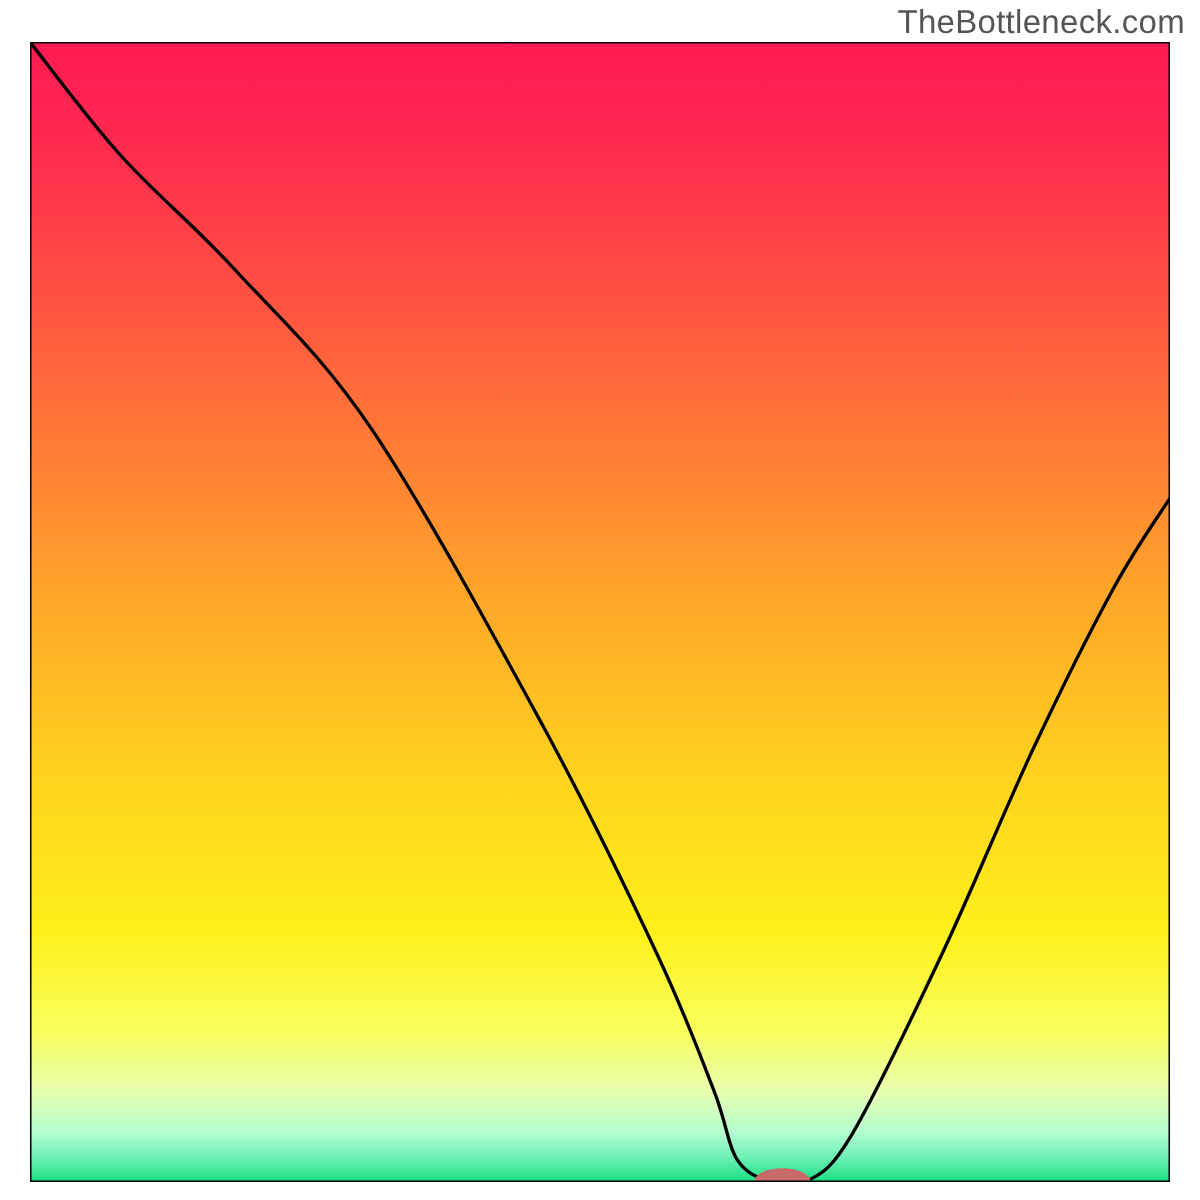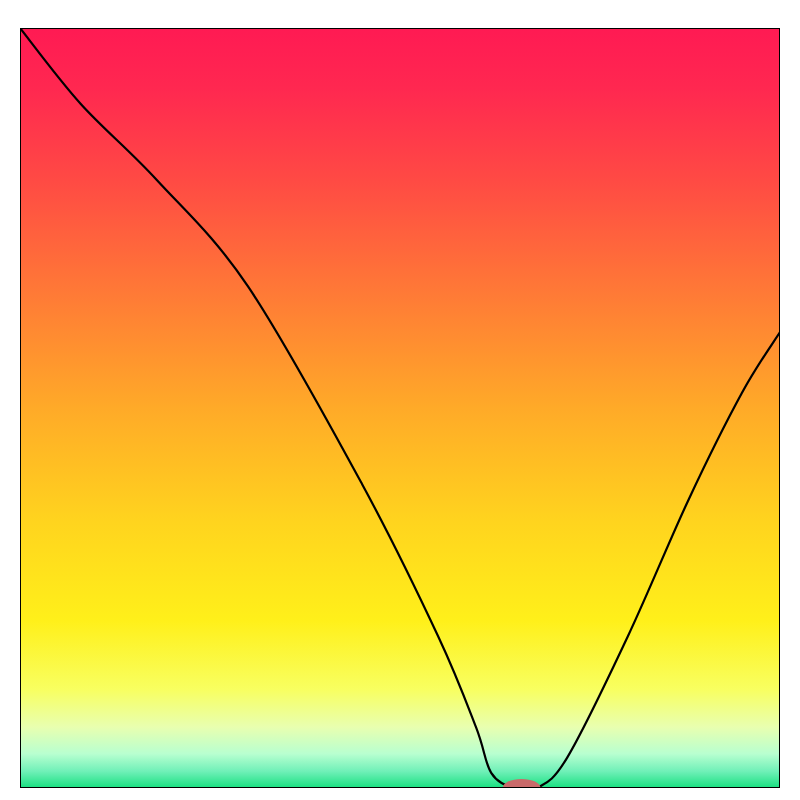--- a/index.html
+++ b/index.html
@@ -32,20 +32,21 @@
     height: 760px;
   }
   svg {
     display: block;
   }
 </style>
 </head>
 <body>
 
 <div class="container">
+  <div class="watermark">TheBottleneck.com</div>
 
   <div class="plot-wrap">
     <svg id="chart-svg" width="760" height="760" viewBox="0 0 760 760" preserveAspectRatio="none">
       <defs>
         <linearGradient id="bg-grad" x1="0" y1="0" x2="0" y2="1">
             <stop offset="0%" stop-color="#ff1a53"></stop>
             <stop offset="8%" stop-color="#ff2850"></stop>
             <stop offset="20%" stop-color="#ff4a44"></stop>
             <stop offset="35%" stop-color="#ff7a36"></stop>
             <stop offset="50%" stop-color="#ffaa28"></stop>

